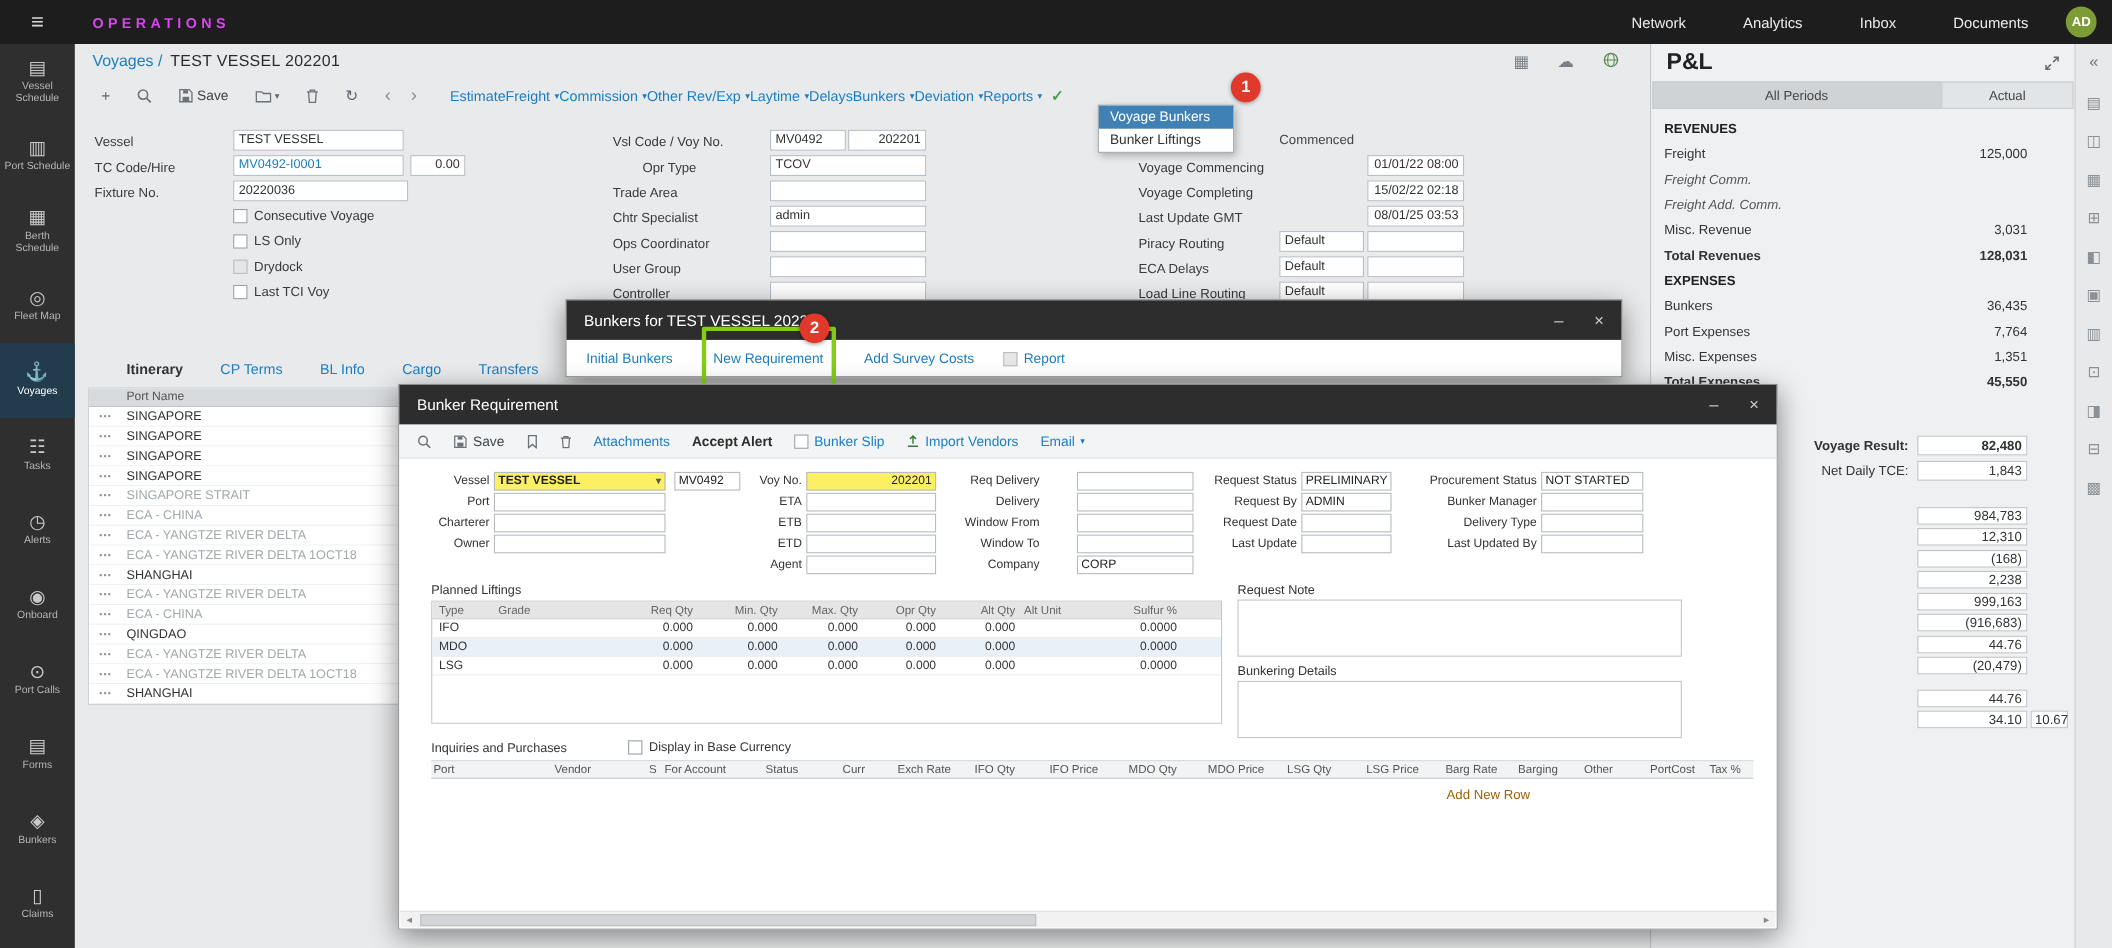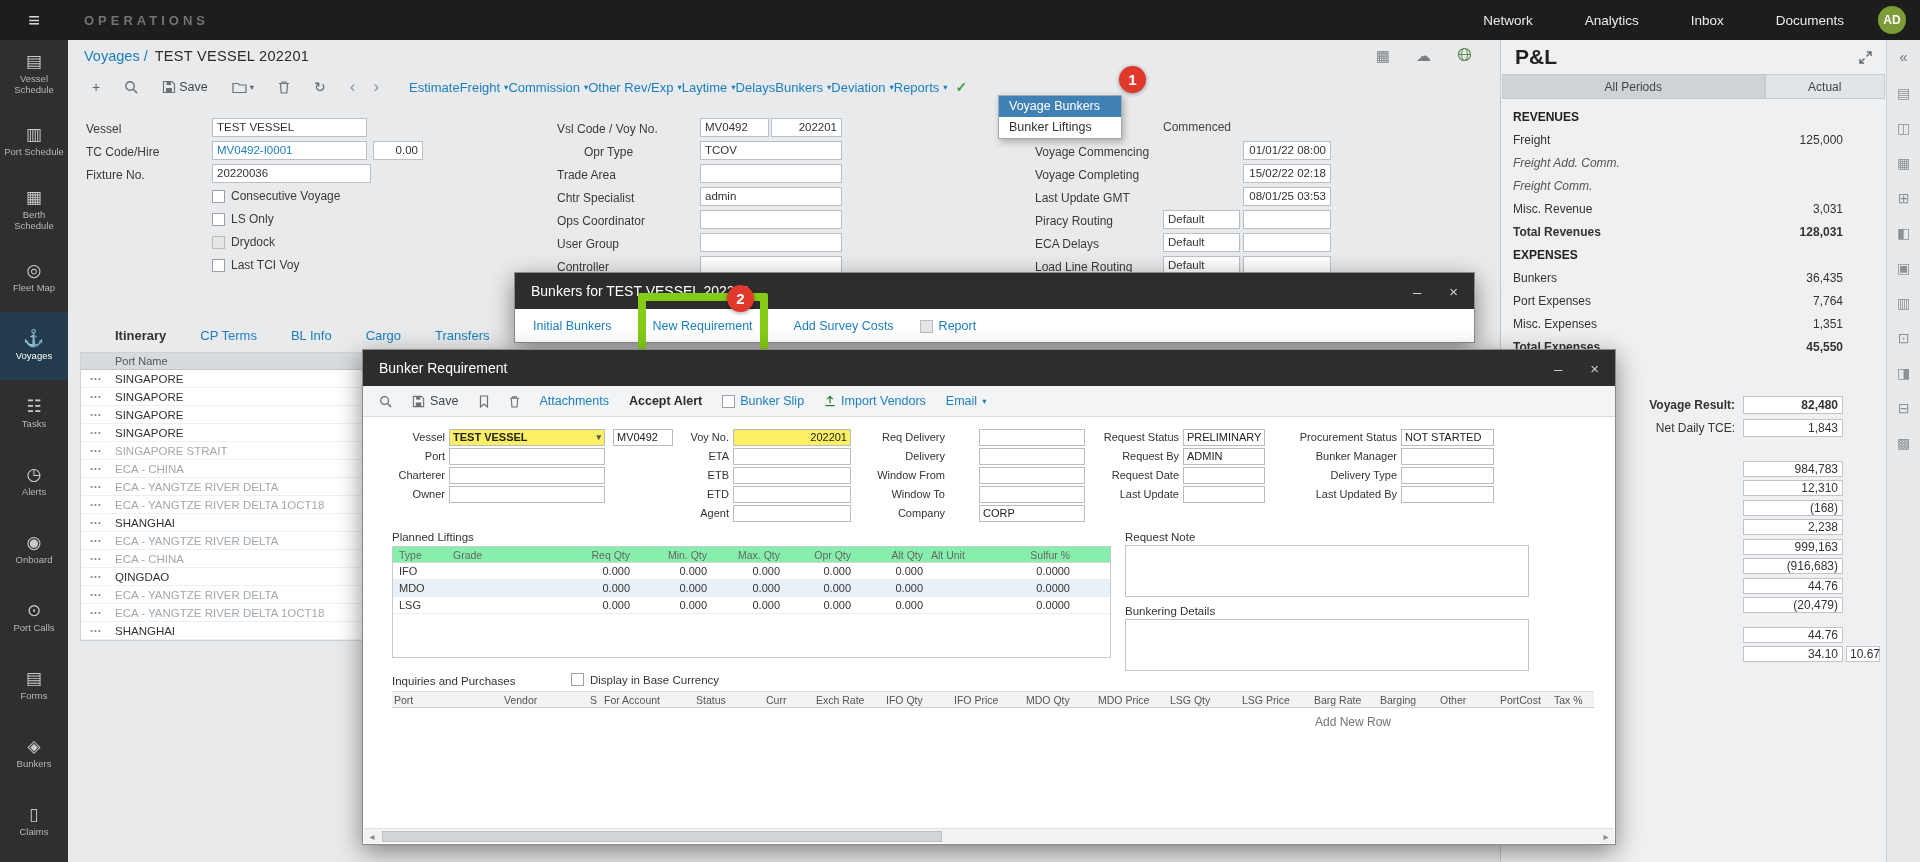--- a/index.html
+++ b/index.html
@@ -2,21 +2,21 @@
 <html><head>
 <meta charset="utf-8">
 <style>
   *{margin:0;padding:0;box-sizing:border-box}
   body{width:1920px;height:862px;overflow:hidden;background:#e9eaeb;font-family:"Liberation Sans",sans-serif;font-size:12px;color:#333}
   .screen{position:relative;width:1920px;height:862px}
 
   
   .topbar{position:absolute;left:0;top:0;width:1920px;height:40px;background:#1d1d1d;color:#fff;display:flex;align-items:center;z-index:10}
   .hamburger{width:68px;text-align:center;font-size:20px;color:#d6d6d6;cursor:pointer}
-  .app-title{font-size:13px;font-weight:bold;letter-spacing:4px;color:#737373;margin-left:16px}
+  .app-title{font-size:13px;font-weight:bold;letter-spacing:4px;color:#d946ef;margin-left:16px}
   .topnav{margin-left:auto;display:flex;align-items:center;gap:52px;font-size:13.5px;color:#ececec;margin-right:34px}
   .topnav span{cursor:pointer}
   .avatar{width:28px;height:28px;border-radius:50%;background:#7d9c36;color:#fff;display:flex;align-items:center;justify-content:center;font-size:12px;font-weight:bold;margin-right:14px}
 
   
   .sidebar{position:absolute;left:0;top:40px;width:68px;bottom:0;background:#2f2f2f;overflow:hidden;z-index:5}
   .side-item{height:68px;display:flex;flex-direction:column;align-items:center;justify-content:center;gap:4px;color:#b6b6b6;font-size:9.5px;text-align:center;padding:4px 2px;cursor:pointer}
   .side-item .ic{font-size:17px;color:#c9c9c9;line-height:1}
   .side-item .lbl{line-height:1.15}
   .side-item.active{background:#223c4e;color:#fff}
@@ -99,21 +99,21 @@
   .dd-item.sel{background:#3f80b5;color:#fff}
 
   
   .modal{position:absolute;background:#fff;border:1px solid #8a8a8a;box-shadow:0 7px 24px rgba(0,0,0,.45)}
   .mtitle{height:36px;background:#2d2d2d;color:#fff;display:flex;align-items:center;padding:0 16px;font-size:14px}
   .mctrl{margin-left:auto;display:flex;gap:28px;color:#cfcfcf;font-size:15px}
   .mctrl span{cursor:pointer}
   .modal1{left:514px;top:272px;width:961px;height:71px;z-index:50}
   .m1-tabs{height:34px;display:flex;align-items:center;gap:26px;padding:0 18px;font-size:12.5px}
   .mlink{color:#1b7ec2;cursor:pointer;white-space:nowrap}
-  .red-box{border:8px solid #84cc16;padding:18px 7px;border-radius:2px}
+  .red-box{border:4px solid #84cc16;padding:18px 7px;border-radius:2px}
   .report{display:flex;align-items:center;gap:6px}
 
   .modal2{left:362px;top:349px;width:1254px;height:496px;z-index:60}
   .m2-toolbar{height:31px;background:#f3f4f5;border-bottom:1px solid #d8dadc;display:flex;align-items:center;padding:0 16px;gap:20px;font-size:12.5px;color:#1b7ec2}
   .m2-toolbar .itm{display:flex;align-items:center;gap:5px;cursor:pointer;white-space:nowrap}
   .m2-toolbar .dark{color:#3f454a}
   .m2-toolbar .boldt{color:#2d2d2d;font-weight:bold}
   .m2-body{position:absolute;top:67px;left:0;right:0;bottom:0;background:#fff}
   .m2r{position:absolute;left:0;right:0;height:18px}
   .ml{position:absolute;top:2px;font-size:11px;color:#333;text-align:right;white-space:nowrap}
@@ -124,31 +124,31 @@
   .ddc{font-size:9px;color:#555}
   .l1{left:8px;width:74px}   .f1{left:86px;width:156px}
   .f1b{left:250px;width:60px}
   .l2{left:300px;width:66px} .f2{left:370px;width:118px}
   .l3{left:478px;width:104px}.f3{left:616px;width:106px}
   .l4{left:698px;width:118px}.f4{left:820px;width:82px}
   .l5{left:918px;width:116px}.f5{left:1038px;width:93px}
   .sec-title{position:absolute;font-size:11.5px;color:#333;white-space:nowrap}
   .pl-table{position:absolute;left:29px;top:129px;width:719px;height:112px;border:1px solid #c6cacd;background:#fff}
   .pl-head,.plr{display:grid;grid-template-columns:60px 91px 92px 77px 73px 71px 72px 75px 72px 1fr;align-items:center}
-  .pl-head{height:16px;background:#86efac;border-bottom:1px solid #d5d8da;font-size:10.5px;color:#666}
+  .pl-head{height:16px;background:#e5e5e5;border-bottom:1px solid #d5d8da;font-size:10.5px;color:#666}
   .plr{height:17px;font-size:11px;color:#333;border-bottom:1px solid #eceeef}
   .pl-head span:first-child,.plr span:first-child{padding-left:6px}
   .pl-head span:nth-child(n+3),.plr span:nth-child(n+3){text-align:right;padding-right:6px}
   .pl-head span:nth-child(8),.plr span:nth-child(8){text-align:left;padding-left:2px}
   .plr:nth-child(3){background:#e9f1f8}
   .note-box{position:absolute;width:404px;height:52px;border:1px solid #c2c6ca;background:#fff}
   .cbrow2{position:absolute;display:flex;align-items:center;gap:6px;font-size:11.5px;color:#333;cursor:pointer}
   .inq-head{position:absolute;display:grid;grid-template-columns:110px 86px 14px 92px 70px 50px 70px 68px 72px 72px 72px 72px 72px 66px 60px 60px 54px 42px;height:17px;background:#f2f3f4;border-top:1px solid #d8dadc;border-bottom:1px solid #c9cccf;font-size:10.5px;color:#555;align-items:center}
   .iqh{overflow:hidden;white-space:nowrap;padding-left:2px}
-  .add-row{position:absolute;color:#737373;font-size:12px;cursor:pointer}
+  .add-row{position:absolute;color:#a16207;font-size:12px;cursor:pointer}
   .m2-scroll{position:absolute;left:1px;right:1px;bottom:1px;height:15px;background:#f2f2f2;border-top:1px solid #e0e0e0;display:flex;align-items:center}
   .sarr{width:16px;text-align:center;color:#888;font-size:10px;cursor:pointer}
   .thumb{height:11px;width:560px;background:#d2d5d8;border:1px solid #bcc0c3;margin-left:2px;cursor:pointer}
   .sarr.right{margin-left:auto}
 
   .badge{position:absolute;width:27px;height:27px;border-radius:50%;background:#e0382b;color:#fff;font-weight:bold;font-size:15px;display:flex;align-items:center;justify-content:center;box-shadow:0 1px 4px rgba(0,0,0,.4);z-index:70}
 </style>
 </head>
 <body>
 
@@ -506,27 +506,27 @@
 
         </div>
 
         <div class="prow">
           <span class="plabel">Freight</span>
           <span class="pval">125,000</span>
 
         </div>
 
         <div class="prow ital">
+          <span class="plabel">Freight Comm.</span>
+          <span class="pval"></span>
+
+        </div>
+
+        <div class="prow ital">
           <span class="plabel">Freight Add. Comm.</span>
-          <span class="pval"></span>
-
-        </div>
-
-        <div class="prow ital">
-          <span class="plabel">Freight Comm.</span>
           <span class="pval"></span>
 
         </div>
 
         <div class="prow">
           <span class="plabel">Misc. Revenue</span>
           <span class="pval">3,031</span>
 
         </div>
 

